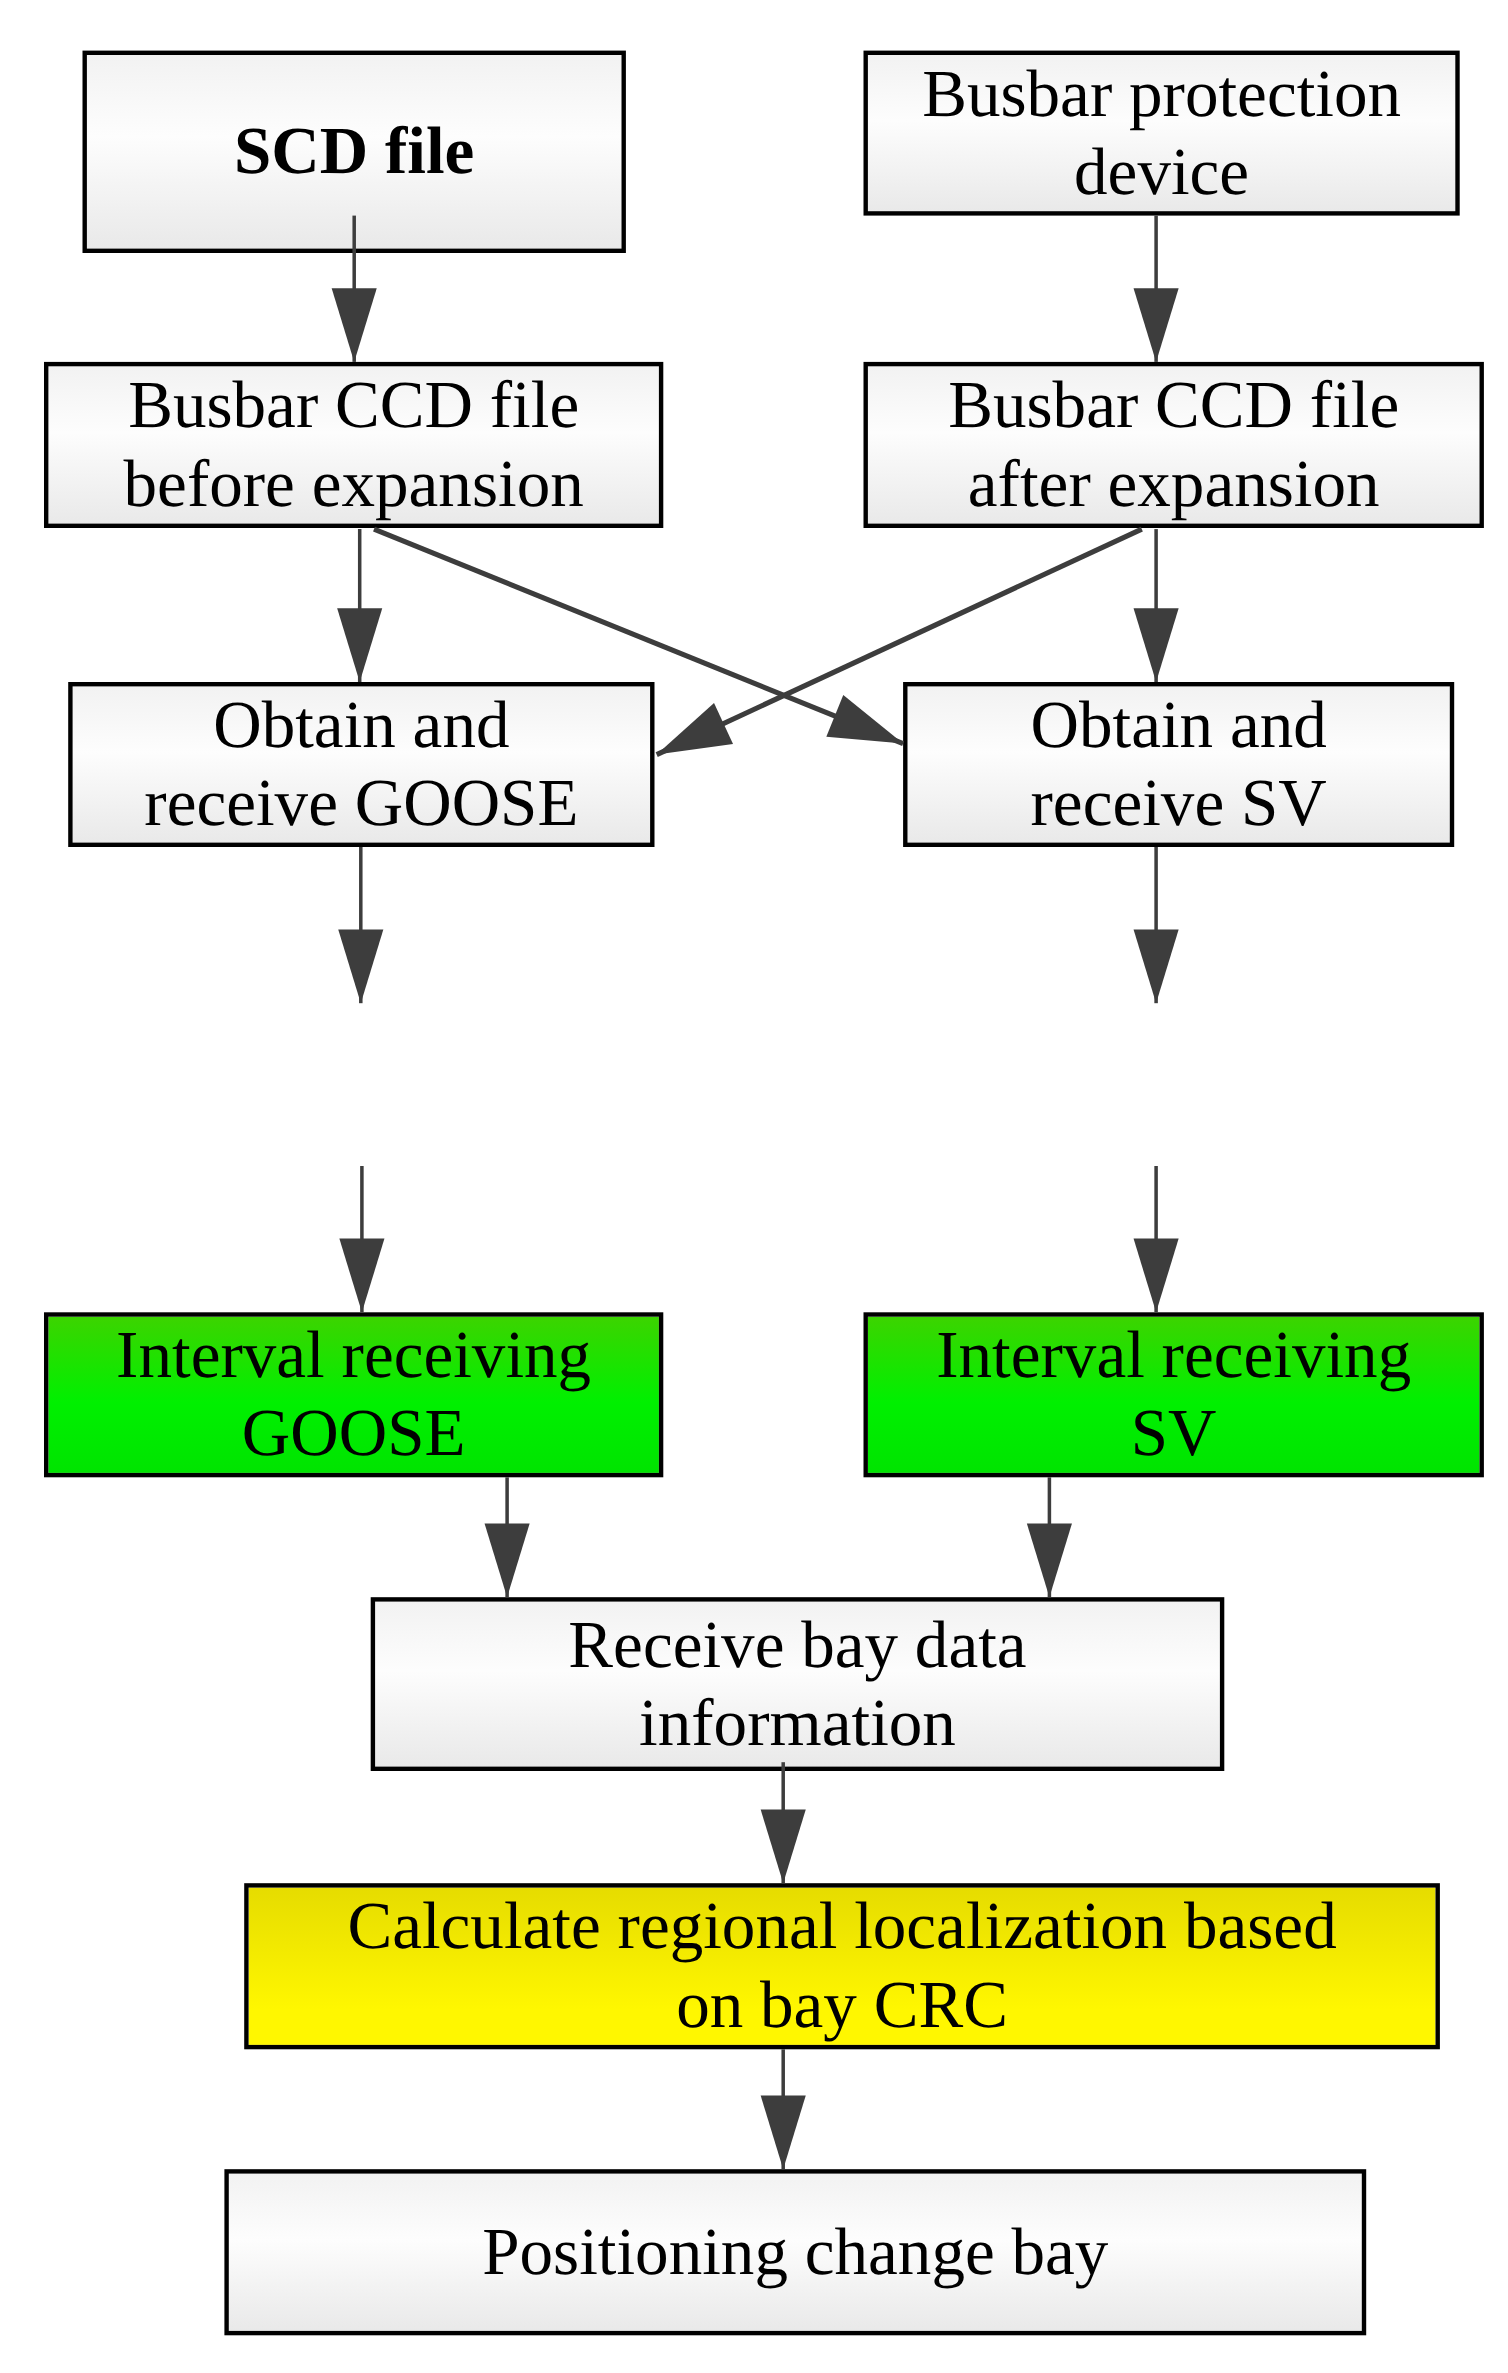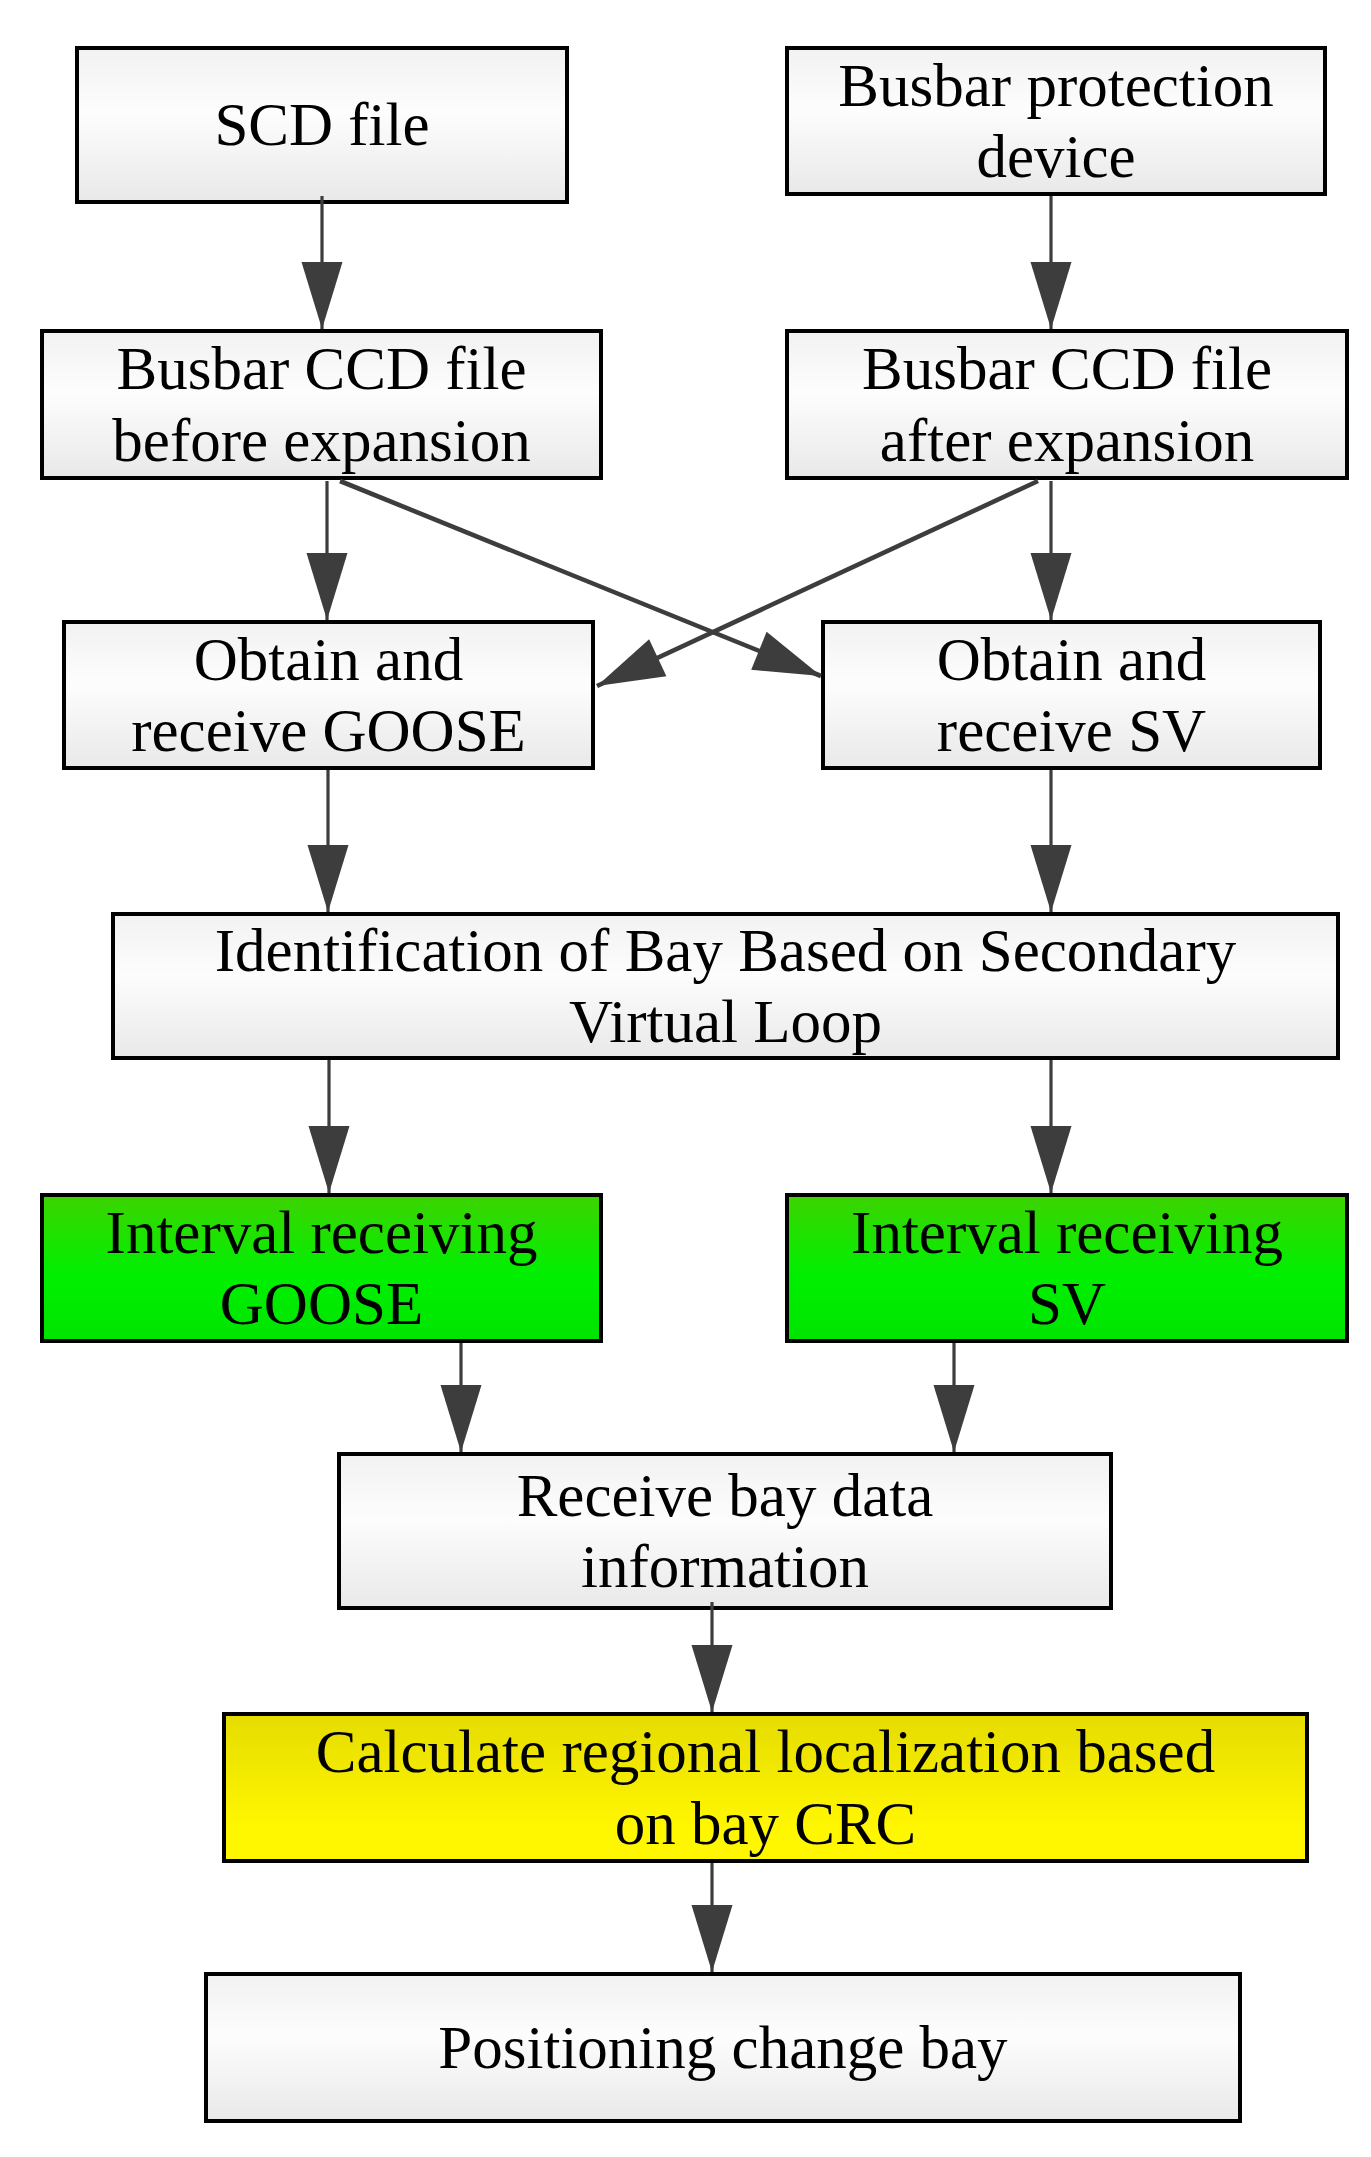--- a/index.html
+++ b/index.html
@@ -45,21 +45,21 @@
   }
   #edges line{stroke:var(--arrow);}
   .stem{stroke-width:3.2px;}
   .stem-diag{stroke-width:4.6px;}
 </style>
 </head>
 <body>
 
 <div id="canvas">
 
-  <div class="node variant-light" style="left:75px;  top:46px;   width:494px;  height:158px;">
+  <div class="node variant-light" style="left:75px;  top:46px;   width:494px;  height:184px;font-weight:bold;">
     <span>SCD file</span>
   </div>
   <div class="node variant-light" style="left:785px; top:46px;   width:542px;  height:150px;">
     <span>Busbar protection
 device</span>
   </div>
   <div class="node variant-light" style="left:40px;  top:329px;  width:563px;  height:151px;">
     <span>Busbar CCD file
 before expansion</span>
   </div>
@@ -67,24 +67,20 @@
     <span>Busbar CCD file
 after expansion</span>
   </div>
   <div class="node variant-light" style="left:62px;  top:620px;  width:533px;  height:150px;">
     <span>Obtain and
 receive GOOSE</span>
   </div>
   <div class="node variant-light" style="left:821px; top:620px;  width:501px;  height:150px;">
     <span>Obtain and
 receive SV</span>
-  </div>
-  <div class="node variant-light" style="left:111px; top:912px;  width:1229px; height:148px;">
-    <span>Identification of Bay Based on Secondary
-Virtual Loop</span>
   </div>
   <div class="node variant-green" style="left:40px;  top:1193px; width:563px;  height:150px;">
     <span>Interval receiving
 GOOSE</span>
   </div>
   <div class="node variant-green" style="left:785px; top:1193px; width:564px;  height:150px;">
     <span>Interval receiving
 SV</span>
   </div>
   <div class="node variant-light" style="left:337px; top:1452px; width:776px;  height:158px;">

